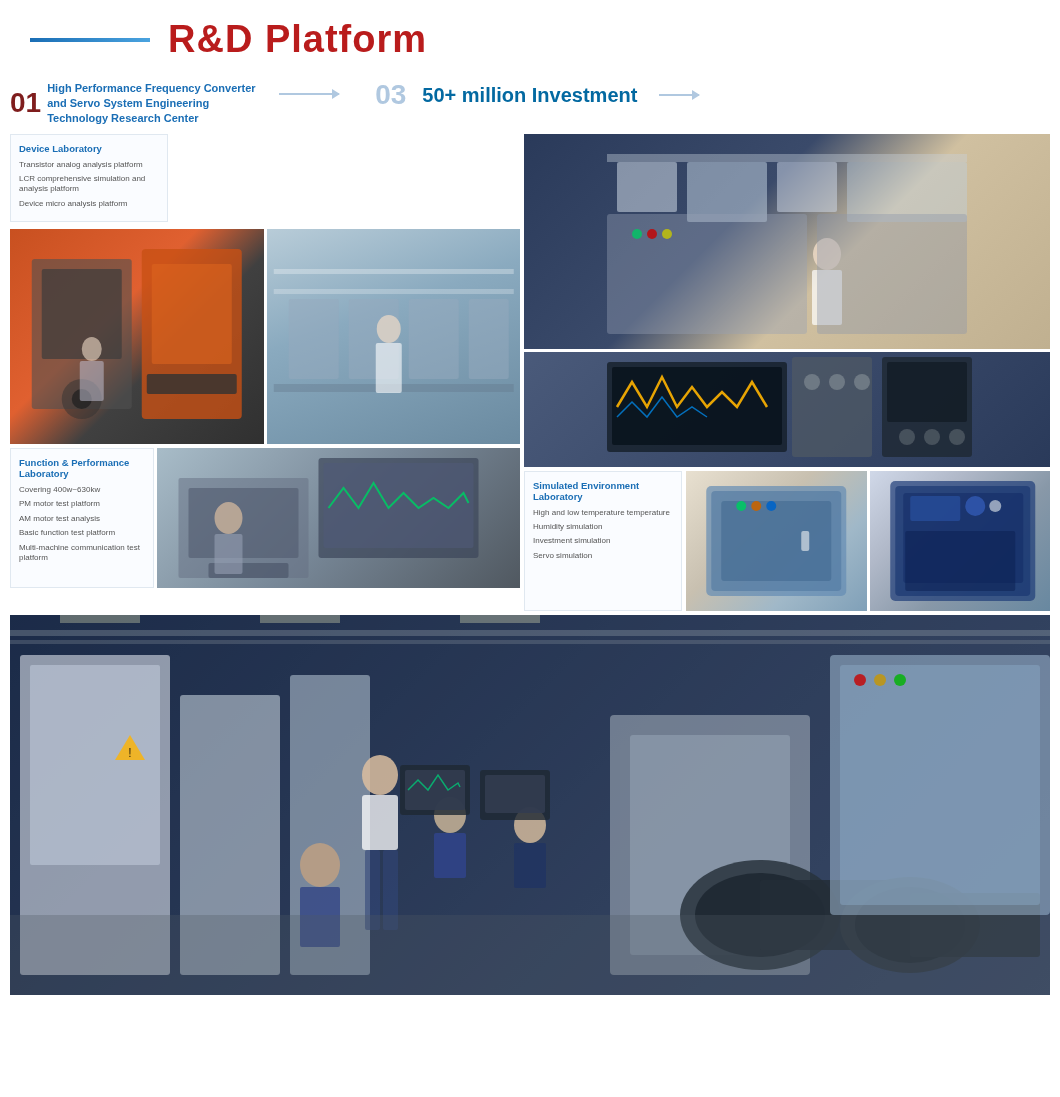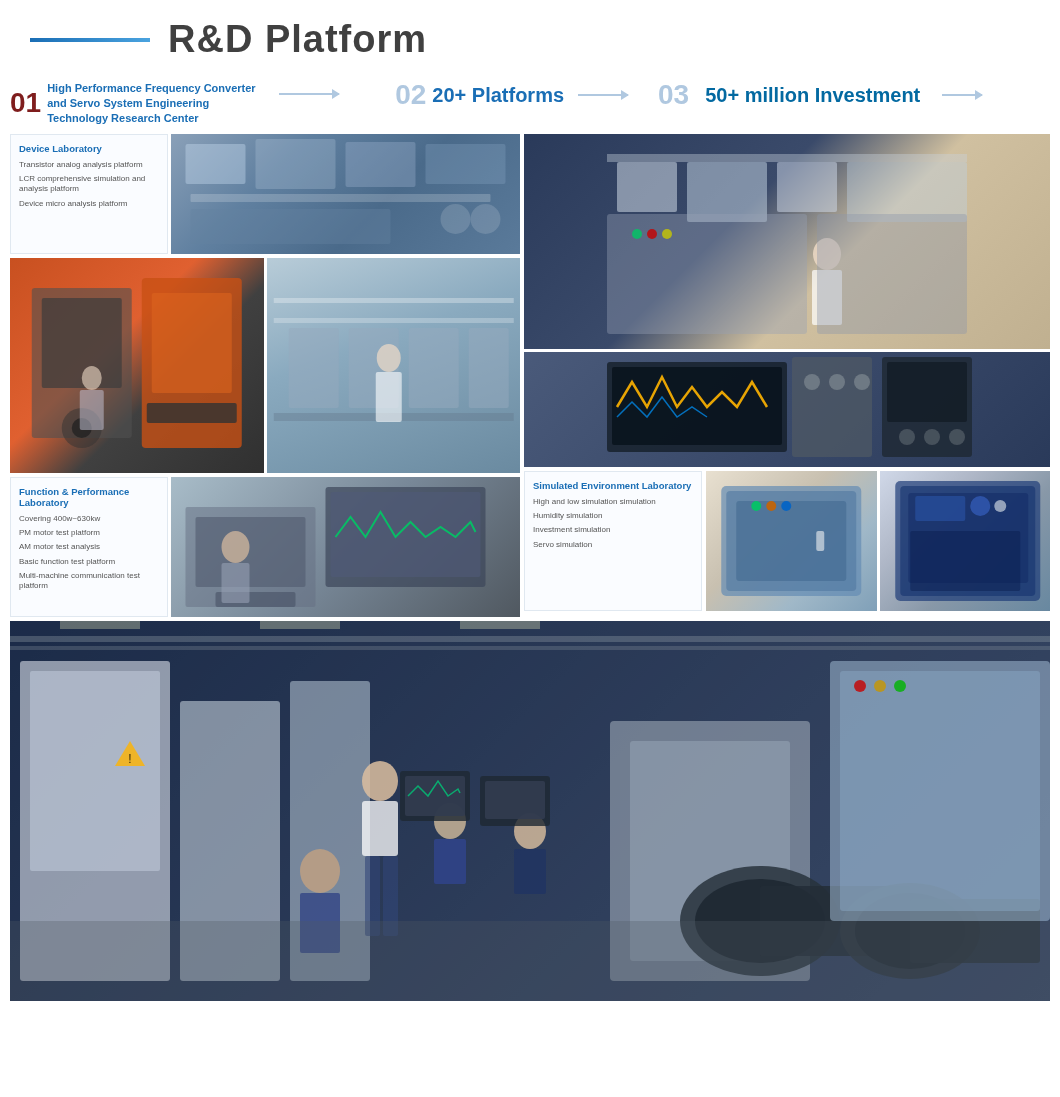--- a/index.html
+++ b/index.html
@@ -21,21 +21,21 @@
     .header-line {
       width: 120px;
       height: 4px;
       background: linear-gradient(to right, #1a6eb5, #4aa3df);
       margin-right: 18px;
       flex-shrink: 0;
     }
     .header-title {
       font-size: 38px;
       font-weight: 700;
-      color: #404040;
+      color: #b91c1c;
       letter-spacing: 1px;
     }
 
     
     .section-labels {
       display: flex;
       align-items: flex-start;
       padding: 10px 10px 8px 10px;
       gap: 0;
     }
@@ -157,20 +157,21 @@
     .left-col {
       width: 510px;
       flex-shrink: 0;
     }
 
     
     .device-lab {
       display: flex;
       gap: 3px;
       margin-bottom: 4px;
+      flex-direction: column;
     }
     .device-lab-text {
       width: 158px;
       flex-shrink: 0;
       padding: 8px;
       border: 1px solid #e0e8f0;
       background: #fafcff;
     }
     .lab-title {
       font-size: 9.5px;
@@ -242,21 +243,21 @@
       flex: 1;
       height: 215px;
     }
 
     
     .func-lab {
       display: flex;
       gap: 3px;
     }
     .func-lab-text {
-      width: 158px;
+      width: 144px;
       flex-shrink: 0;
       padding: 8px;
       border: 1px solid #e0e8f0;
       background: #fafcff;
     }
     .func-lab-img {
       flex: 1;
       height: 140px;
     }
 
@@ -293,21 +294,21 @@
       margin-bottom: 6px;
       line-height: 1.3;
     }
 
     
     .sim-env {
       display: flex;
       gap: 4px;
     }
     .sim-env-text {
-      width: 178px;
+      width: 158px;
       flex-shrink: 0;
       padding: 8px;
       border: 1px solid #e0e8f0;
       background: #fafcff;
     }
     .sim-env-imgs {
       flex: 1;
       display: flex;
       gap: 3px;
     }
@@ -342,25 +343,20 @@
 <div class="header">
   <div class="header-line"></div>
   <h1 class="header-title">R&amp;D Platform</h1>
 </div>
 
 <div class="section-labels">
   <div class="section-label">
     <span class="section-num">01</span>
     <span class="section-text">High Performance Frequency Converter and Servo System Engineering Technology Research Center</span>
     <div class="section-arrow"></div>
-  </div>
-  <div class="section-label-2">
-    <span class="section-num-2">02</span>
-    <span class="section-text-2">20+ Platforms</span>
-    <div class="section-arrow-2"></div>
   </div>
   <div class="section-label-3">
     <span class="section-num-3">03</span>
     <span class="section-text-3">50+ million Investment</span>
     <div class="section-arrow-3"></div>
   </div>
 </div>
 
 <div class="main-grid">
 
@@ -505,21 +501,21 @@
               <circle cx="360" cy="85" r="8" fill="rgba(80,90,100,0.8)"></circle>
             </svg>
           </div>
         </div>
       </div>
     </div>
 
     <div class="sim-env">
       <div class="sim-env-text">
         <div class="lab-title">Simulated Environment Laboratory</div>
-        <div class="lab-item">High and low simulation simulation</div>
+        <div class="lab-item">High and low temperature temperature</div>
         <div class="lab-item">Humidity simulation</div>
         <div class="lab-item">Investment simulation</div>
         <div class="lab-item">Servo simulation</div>
       </div>
       <div class="sim-env-imgs">
         <div class="img-box" style="flex:1; height:140px;">
           <div class="img-placeholder img-lab-7" style="height:140px;">
             <svg class="img-decoration" viewBox="0 0 170 140" xmlns="http://www.w3.org/2000/svg">
 
               <rect x="15" y="15" width="140" height="110" fill="rgba(100,140,180,0.7)" rx="5"></rect>

